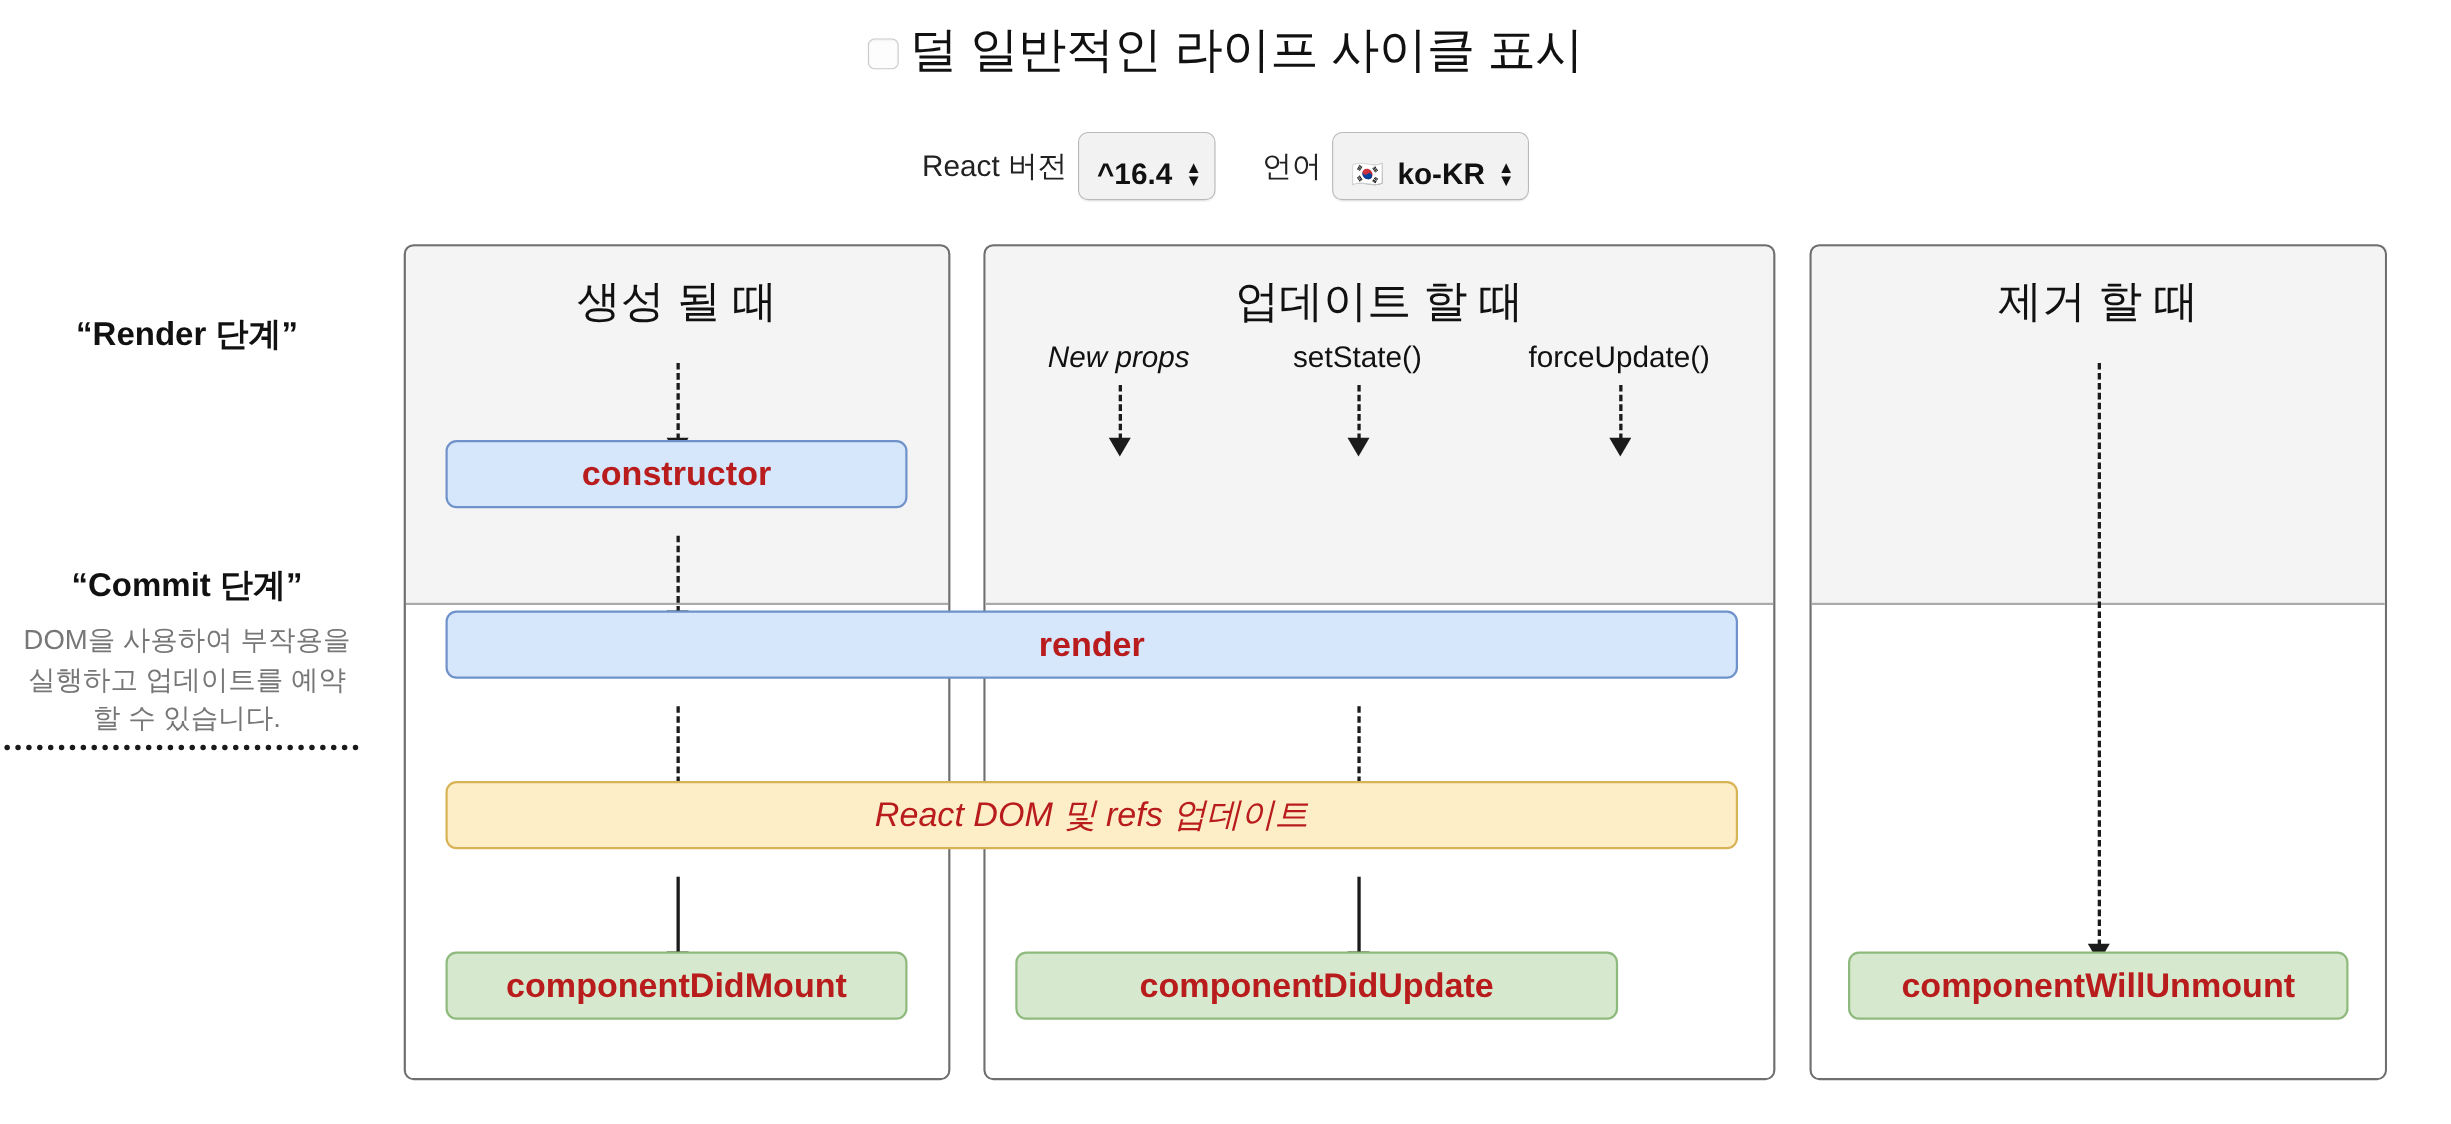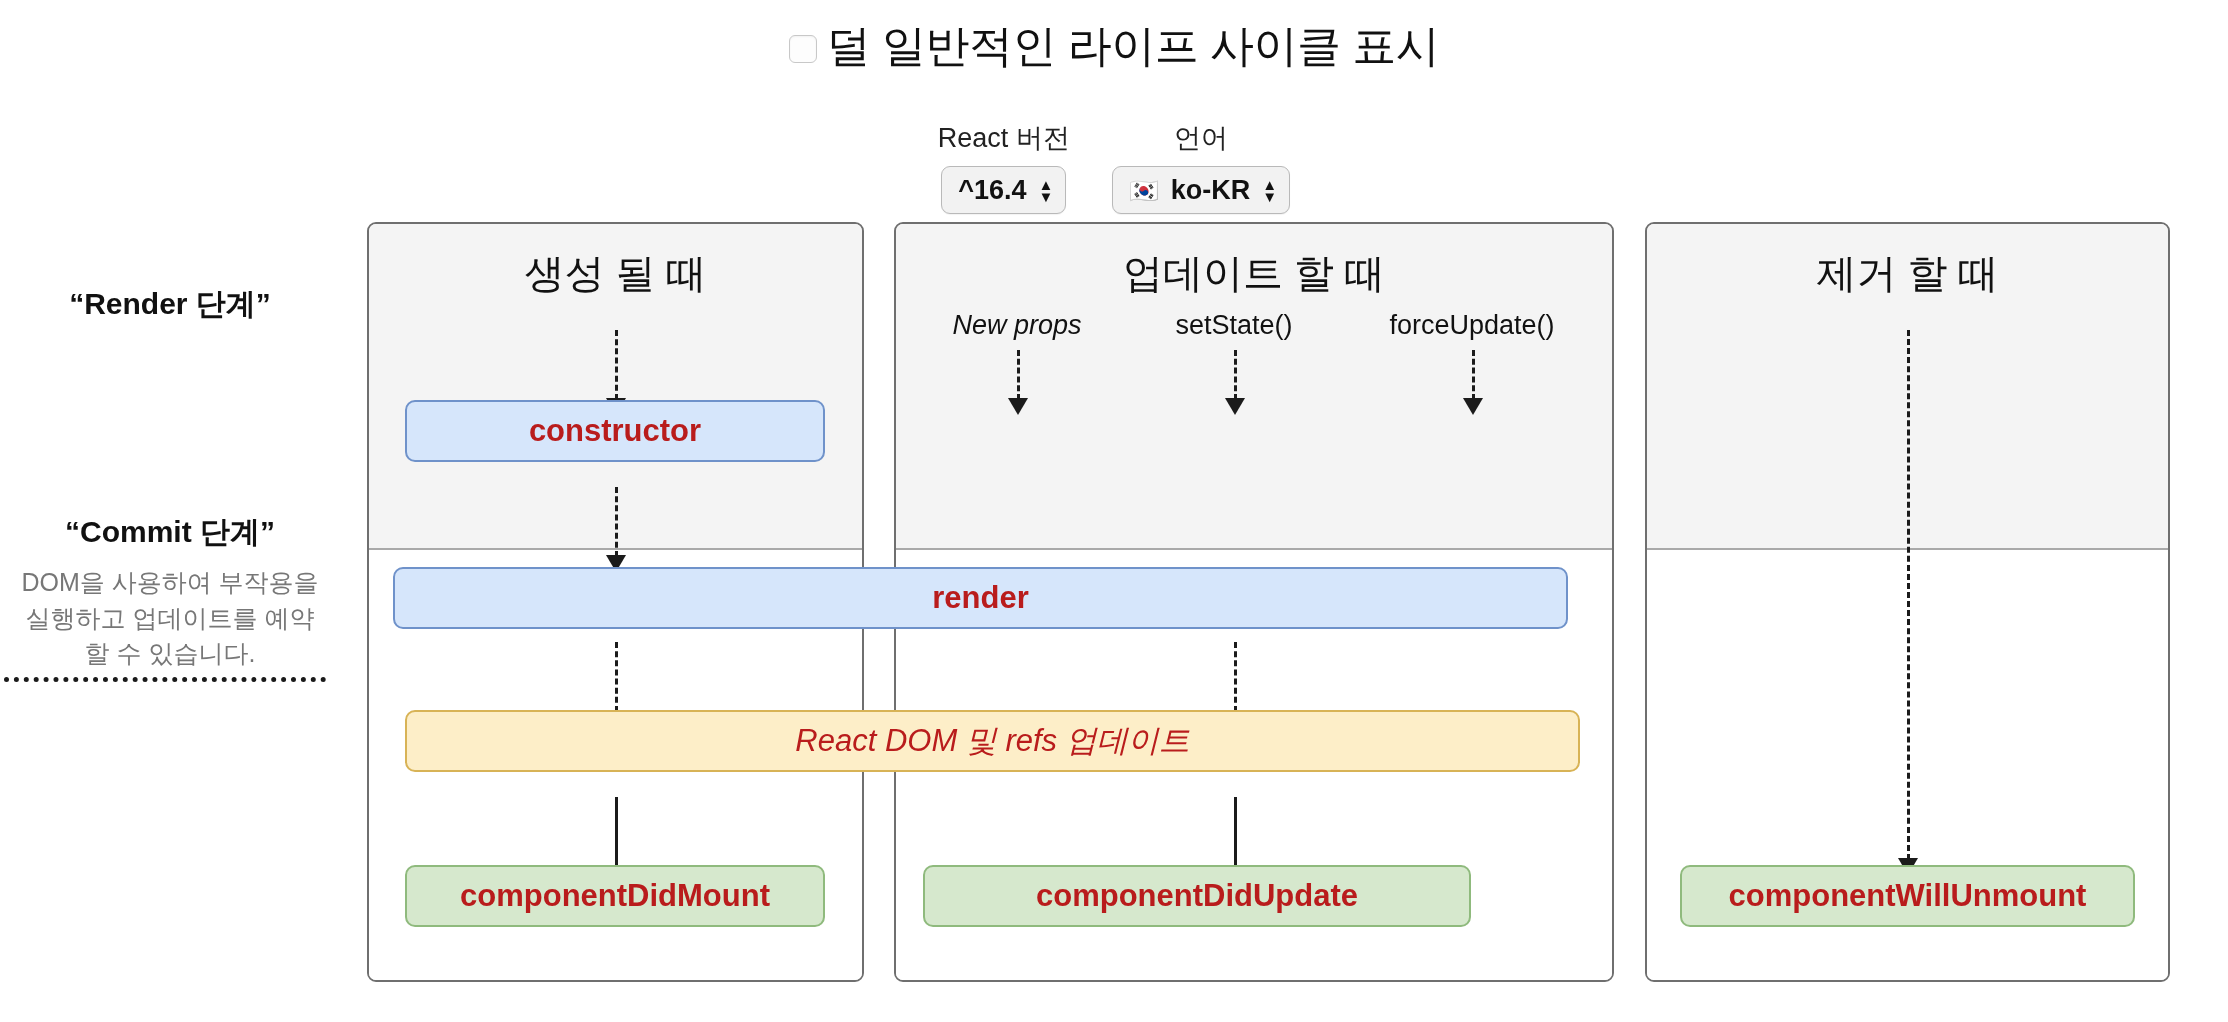--- a/index.html
+++ b/index.html
@@ -31,27 +31,27 @@
   }
   #title-text{
     font-size:44px;font-weight:400;letter-spacing:-.5px;
     color:#111;white-space:nowrap;line-height:1.1;
   }
 
   #controls-row{
     position:absolute;left:0;top:120px;width:2228px;
     display:flex;align-items:center;justify-content:center;gap:42px;
   }
-  .ctrl{display:flex;align-items:center;gap:10px;flex-direction:column;}
+  .ctrl{display:flex;align-items:center;gap:10px;}
   .ctrl-label{font-size:27px;color:#222;white-space:nowrap;}
   .select{
     display:flex;align-items:center;gap:12px;
     border:1px solid #b9b9b9;border-radius:9px;
     background:#f2f2f2;
-    padding:8px 12px 7px 16px;
+    padding:22px 12px 7px 16px;
     min-height:30px;
     box-shadow:0 1px 1px rgba(0,0,0,.05);
   }
   .select .flag{font-size:24px;line-height:1;}
   .select .val{font-size:27px;font-weight:700;color:#111;white-space:nowrap;}
   .spin{display:flex;flex-direction:column;justify-content:center;gap:3px;line-height:0;}
   .spin span{font-size:15px;line-height:9px;color:#111;}
 
   
   #diagram{position:absolute;left:0;top:222px;width:2228px;height:800px;padding-left:40px;}
@@ -228,21 +228,21 @@
   <div class="arrow dashed head" style="left:1907px;top:108px;height:530px;">
       <div class="line"></div>
     </div>
 
   <div class="trigger italic" style="left:1017px;top:88px;">New props</div>
   <div class="trigger" style="left:1234px;top:88px;">setState()</div>
   <div class="trigger" style="left:1472px;top:88px;">forceUpdate()</div>
 
   <div class="box blue" style="left:405px;top:178px;width:420px;height:62px;">constructor</div>
 
-  <div class="box blue" style="left:393px;top:333px;width:1175px;height:62px;margin-top:12px;">render</div>
+  <div class="box blue" style="left:405px;top:333px;width:1175px;height:62px;">render</div>
 
   <div class="box green" style="left:405px;top:643px;width:420px;height:62px;">componentDidMount</div>
 
   <div class="box yellow" style="left:405px;top:488px;width:1175px;height:62px;">React DOM 및 refs 업데이트</div>
 
   <div class="box green" style="left:923px;top:643px;width:548px;height:62px;">componentDidUpdate</div>
 
   <div class="box green" style="left:1680px;top:643px;width:455px;height:62px;">componentWillUnmount</div>
 
 </div>

